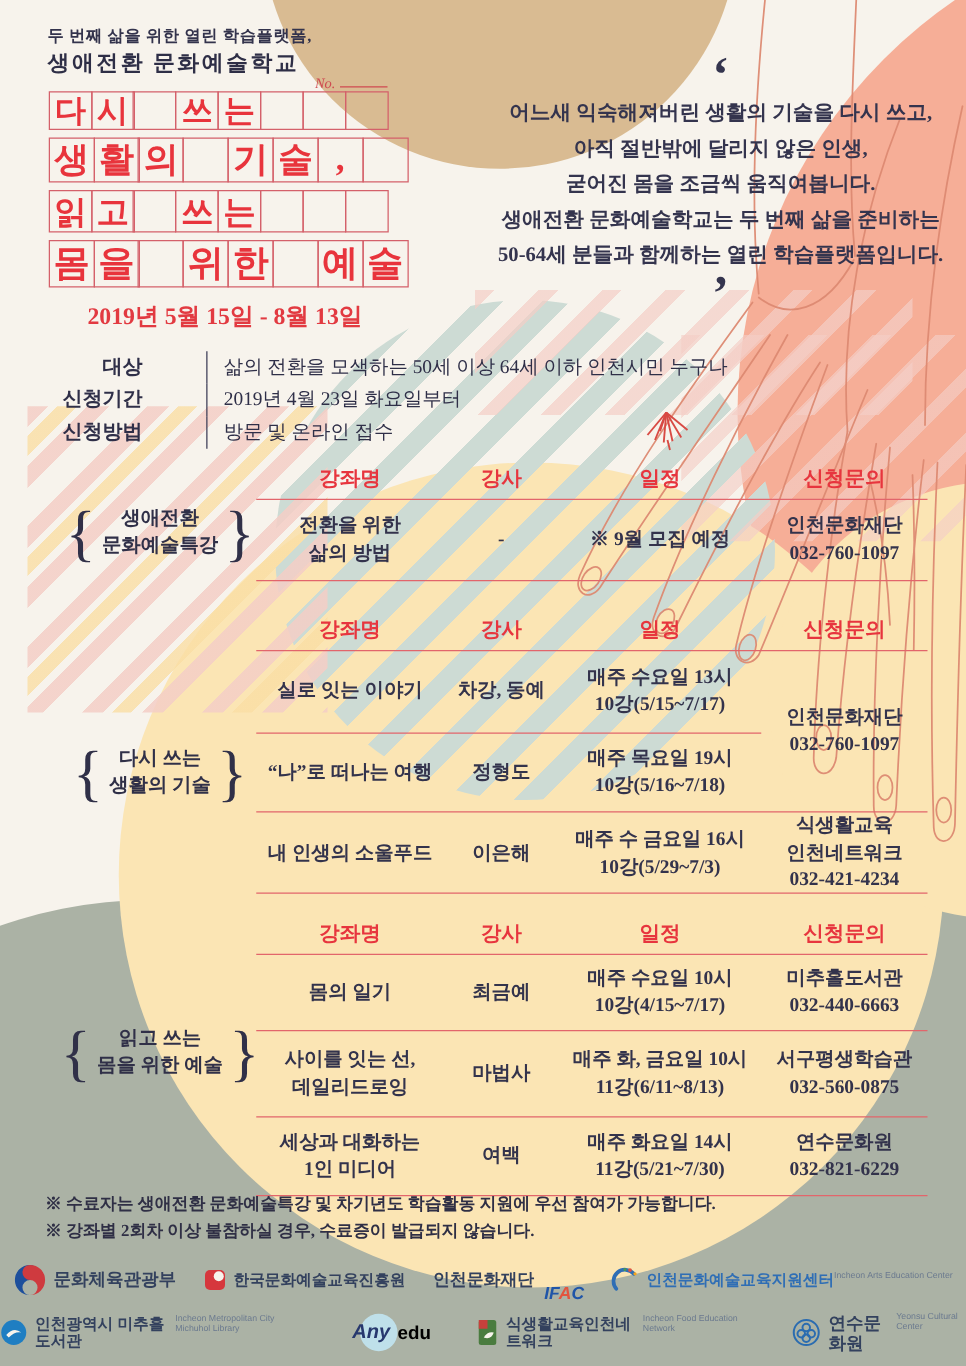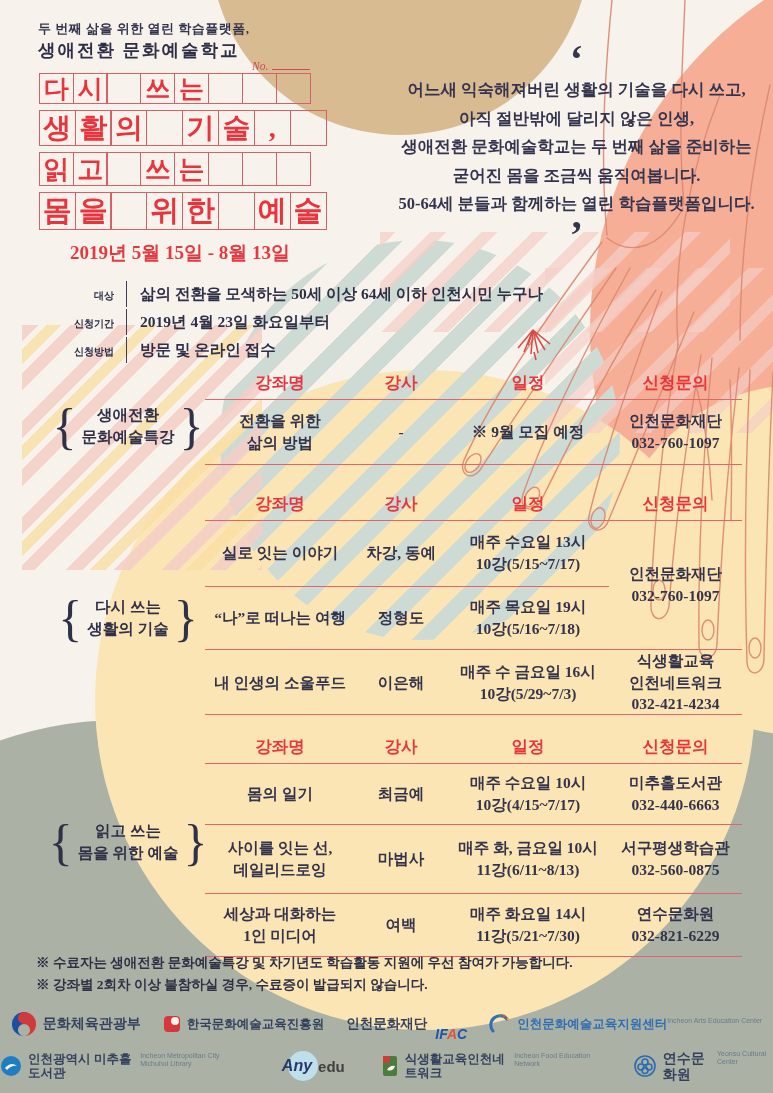--- a/index.html
+++ b/index.html
@@ -44,22 +44,22 @@
     color:#e23a41;font-size:19px;font-weight:bold;}
 
   
   .quote{position:absolute;left:380px;top:50px;width:393px;text-align:center;color:#34344e;}
   .qmark{font-size:40px;font-weight:bold;line-height:20px;height:26px;}
   .qline{font-size:16.5px;font-weight:bold;line-height:28.5px;}
 
   
   .info{position:absolute;left:38px;top:281px;}
   .info-row{display:flex;align-items:baseline;line-height:26px;}
-  .info-label{width:76px;text-align:right;padding-right:12px;font-size:10px;font-weight:bold;color:#2f2f48;}
-  .info-value{border-left:1.6px solid #3c3c55;padding-left:13px;font-size:15.5px;font-weight:bold;color:#2f2f48;}
+  .info-label{width:76px;text-align:right;padding-right:12px;font-size:16px;font-weight:bold;color:#2f2f48;}
+  .info-value{border-left:1.6px solid #3c3c55;padding-left:13px;font-size:15.5px;font-weight:normal;color:#2f2f48;margin-left:39px;}
 
   
   .tbl{position:absolute;left:205px;width:537px;}
   .hd{display:grid;grid-template-columns:150px 92px 162px 133px;border-bottom:1.4px solid #e2656b;padding-bottom:5px;}
   .hd span{text-align:center;color:#e7353e;font-weight:bold;font-size:16.5px;}
   .tr{display:grid;grid-template-columns:150px 92px 162px 133px;align-items:center;}
   .cell{text-align:center;font-size:15.5px;font-weight:bold;color:#33334c;white-space:pre-line;line-height:1.4;}
   .rule{height:0;border-top:1.3px solid #e2656b;}
   .t2grid{display:grid;grid-template-columns:150px 92px 162px 133px;grid-template-rows:64px 2px 62px;align-items:center;}
   .c1{grid-column:1}.c2{grid-column:2}.c3{grid-column:3}
@@ -82,21 +82,21 @@
   .logo{display:flex;align-items:center;gap:6px;}
   .ltxt{display:flex;flex-direction:row;line-height:1.15;}
   .lname{font-size:12.5px;font-weight:bold;color:#33415e;font-family:"Liberation Sans","DejaVu Sans",sans-serif;}
   .lname.blue{color:#2f6eb5;}
   .lsub{font-size:7px;color:#6b7a8f;font-family:"Liberation Sans","DejaVu Sans",sans-serif;}
   .ifac{font-family:"Liberation Sans","DejaVu Sans",sans-serif;font-weight:bold;font-style:italic;font-size:14px;color:#1f55a8;margin-left:2px;margin-top:20px;}
   .ifac .a{color:#e2543e;}
   .anyedu{font-family:"Liberation Sans","DejaVu Sans",sans-serif;font-weight:bold;position:relative;}
   .anyedu .bg{position:absolute;left:6px;top:-6px;width:30px;height:30px;border-radius:50%;background:#bfe0ea;z-index:0;}
   .anyedu .any{position:relative;color:#27386e;font-style:italic;font-size:16px;z-index:1;}
-  .anyedu .edu{position:relative;color:#404040;font-size:15px;z-index:1;}
+  .anyedu .edu{position:relative;color:#000000;font-size:15px;z-index:1;}
   .mark{flex:0 0 auto;}
 </style>
 </head>
 <body>
 
 <div class="poster">
 
   <div class="shape tan"></div>
   <div class="shape salmon"></div>
   <div class="shape sage-left"></div>
@@ -189,22 +189,22 @@
     <span class="gcell" style="width:35px;font-size:29px">예</span>
     <span class="gcell" style="width:35px;font-size:29px">술</span>
   </div>
 
   <div class="date">2019년 5월 15일 - 8월 13일</div>
 
   <div class="quote">
     <div class="qmark">‘</div>
     <div class="qline">어느새 익숙해져버린 생활의 기술을 다시 쓰고,</div>
     <div class="qline">아직 절반밖에 달리지 않은 인생,</div>
+    <div class="qline">굳어진 몸을 조금씩 움직여봅니다.</div>
     <div class="qline">생애전환 문화예술학교는 두 번째 삶을 준비하는</div>
-    <div class="qline">굳어진 몸을 조금씩 움직여봅니다.</div>
     <div class="qline">50-64세 분들과 함께하는 열린 학습플랫폼입니다.</div>
     <div class="qmark" style="margin-top:6px">’</div>
   </div>
 
   <div class="info">
     <div class="info-row">
       <span class="info-label">대상</span>
       <span class="info-value">삶의 전환을 모색하는 50세 이상 64세 이하 인천시민 누구나</span>
     </div>
     <div class="info-row">

